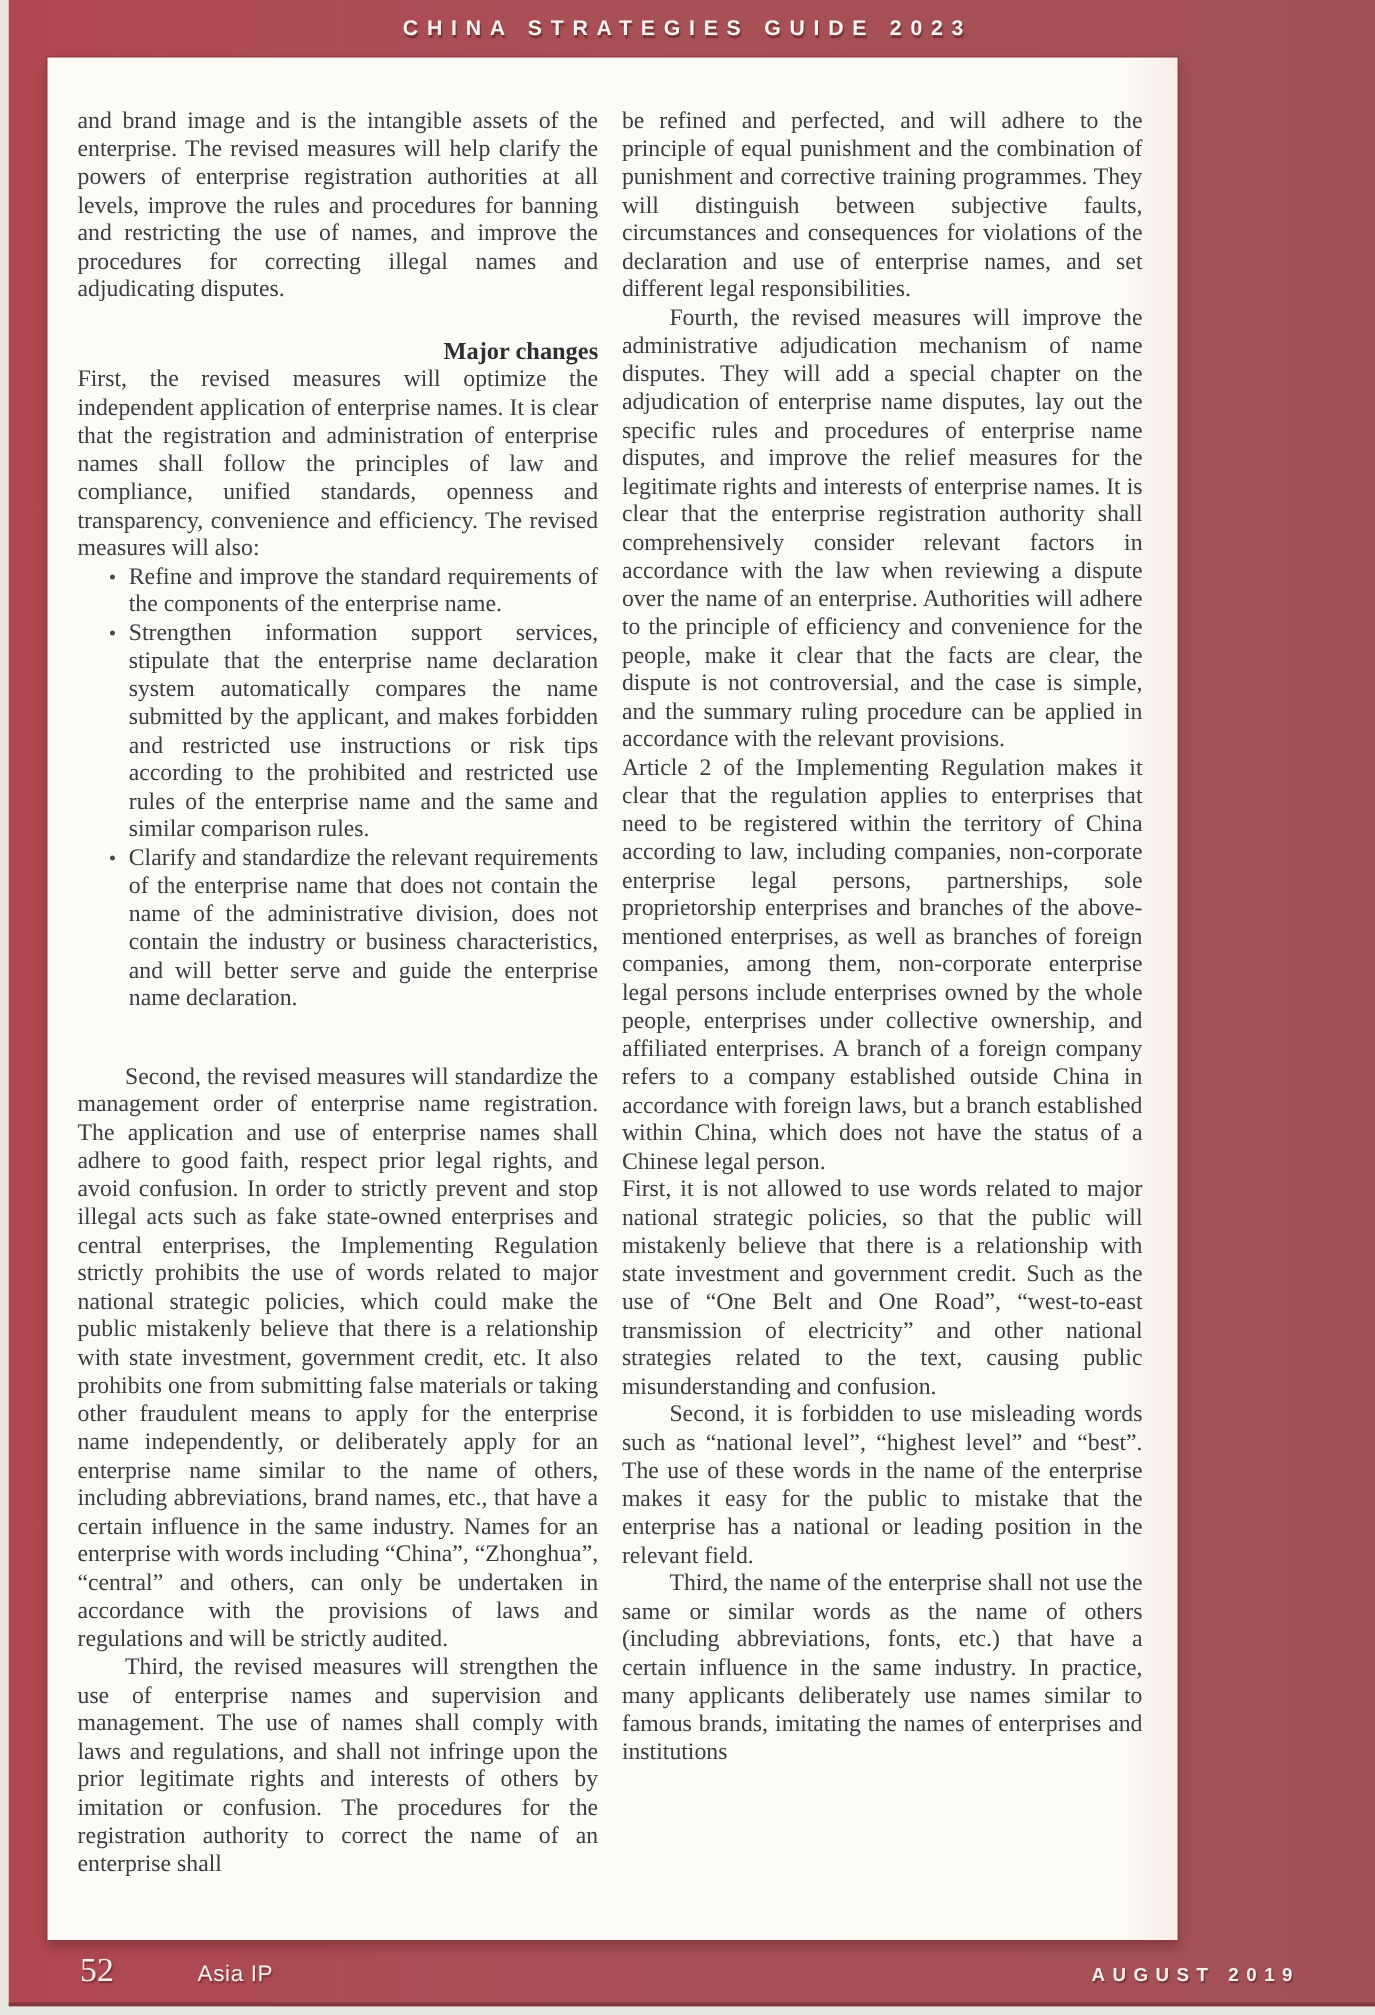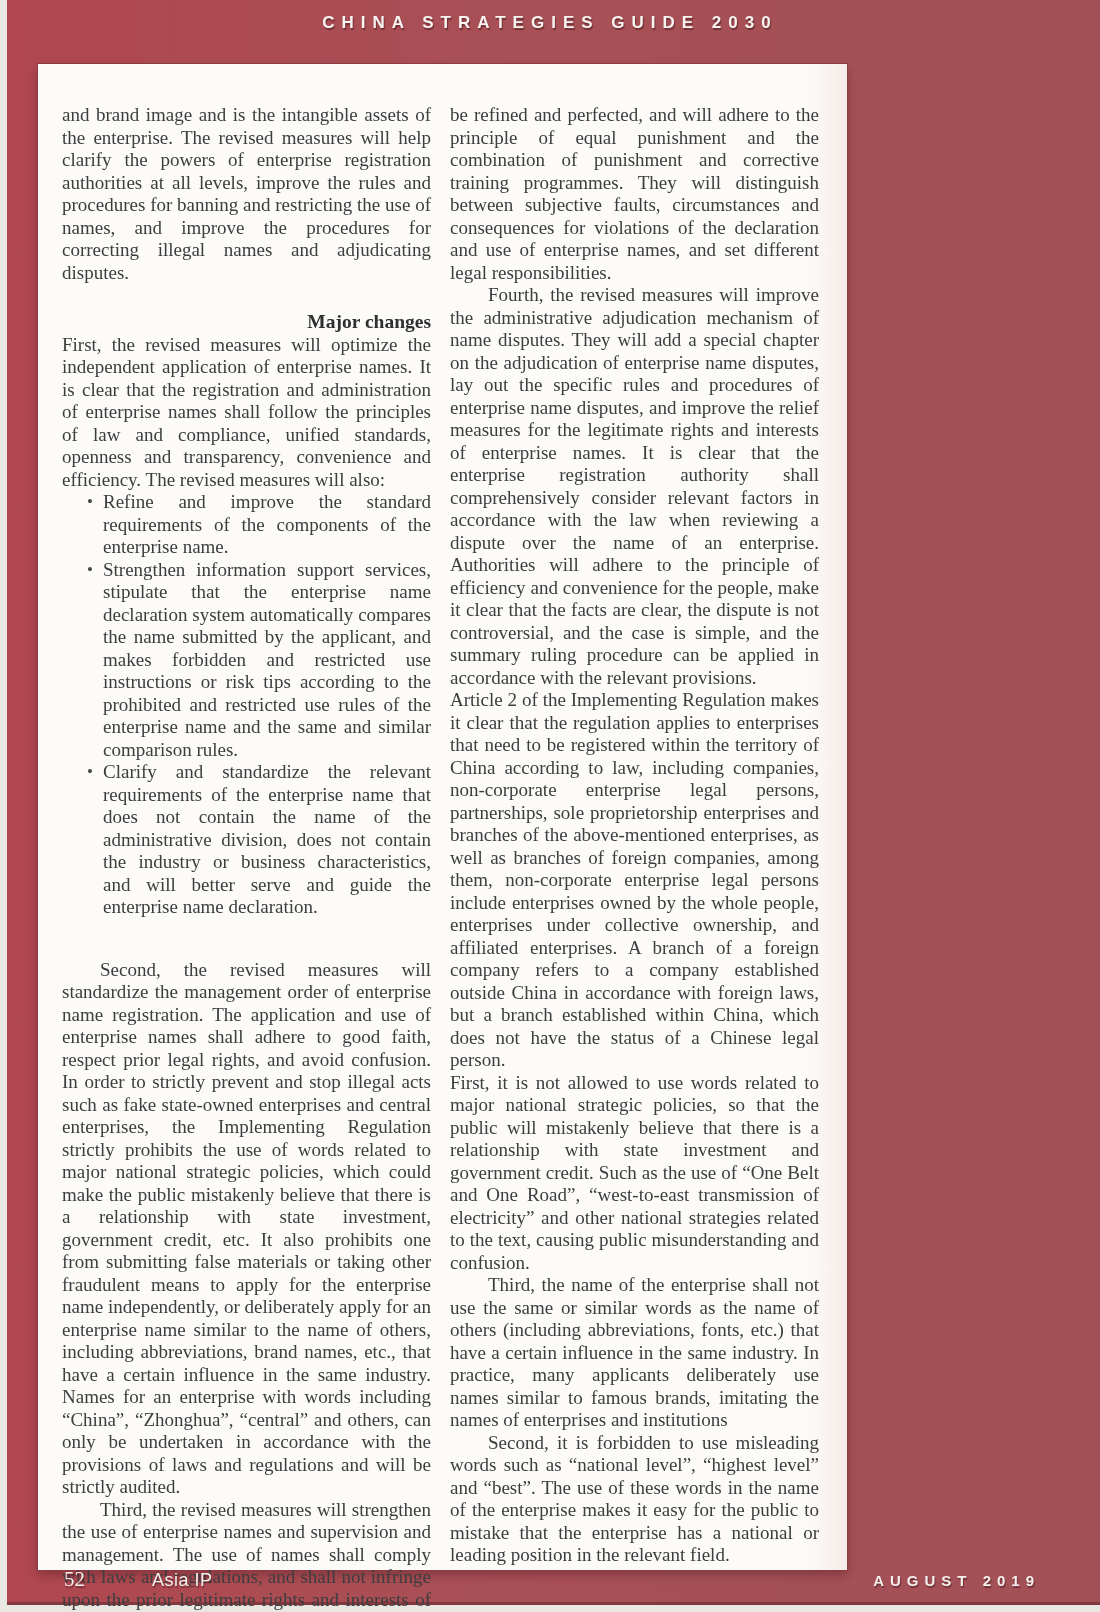--- a/index.html
+++ b/index.html
@@ -35,22 +35,22 @@
     font-weight: bold;
     font-size: 17px;
     letter-spacing: 7px;
     color: #f7f4f1;
     text-shadow: 1px 2px 1px rgba(70, 22, 26, 0.55);
     white-space: nowrap;
   }
   .page {
     position: absolute;
     left: 38px;
-    top: 64px;
-    width: 809px;
+    top: 46px;
+    width: 904px;
     height: 1506px;
     background: linear-gradient(90deg, #fcfbf8 0%, #fcfbf8 95%, #f6ece9 100%);
     box-shadow: 0 0 0 1px #8d3c42, 0 5px 9px rgba(60, 18, 22, 0.35);
     box-sizing: border-box;
     padding: 40px 28px 0 24px;
   }
   .columns {
     display: flex;
     gap: 19px;
   }
@@ -97,21 +97,21 @@
     left: 38px;
     right: 38px;
     bottom: 20px;
     display: flex;
     align-items: baseline;
     color: #f3efec;
     text-shadow: 1px 1.5px 1px rgba(70, 22, 26, 0.5);
   }
   .footer-page-num {
     font-family: "Liberation Serif", serif;
-    font-size: 21px;
+    font-size: 27px;
     margin-left: 26px;
   }
   .footer-magazine {
     font-family: "Liberation Sans", sans-serif;
     font-size: 18px;
     margin-left: 67px;
     letter-spacing: 0.5px;
   }
   .footer-issue {
     margin-left: auto;
@@ -120,21 +120,21 @@
     font-weight: bold;
     font-size: 15px;
     letter-spacing: 6px;
   }
 </style>
 </head>
 <body>
 
 <div class="frame"></div>
 
-<div class="banner-title">CHINA STRATEGIES GUIDE 2030</div>
+<div class="banner-title">CHINA STRATEGIES GUIDE 2023</div>
 
 <div class="page">
   <div class="columns">
 
     <div class="col">
       <p class="para">and brand image and is the intangible assets of the enterprise. The revised measures will help clarify the powers of enterprise registration authorities at all levels, improve the rules and procedures for banning and restricting the use of names, and improve the procedures for correcting illegal names and adjudicating disputes.</p>
       <h3 class="sec-heading first">Major changes</h3>
       <p class="para">First, the revised measures will optimize the independent application of enterprise names. It is clear that the registration and administration of enterprise names shall follow the principles of law and compliance, unified standards, openness and transparency, convenience and efficiency. The revised measures will also:</p>
       <ul class="bullet-list">
         <li>Refine and improve the standard requirements of the components of the enterprise name.</li>
@@ -143,22 +143,22 @@
       </ul>
       <p class="para indent gap-before">Second, the revised measures will standardize the management order of enterprise name registration. The application and use of enterprise names shall adhere to good faith, respect prior legal rights, and avoid confusion. In order to strictly prevent and stop illegal acts such as fake state-owned enterprises and central enterprises, the Implementing Regulation strictly prohibits the use of words related to major national strategic policies, which could make the public mistakenly believe that there is a relationship with state investment, government credit, etc. It also prohibits one from submitting false materials or taking other fraudulent means to apply for the enterprise name independently, or deliberately apply for an enterprise name similar to the name of others, including abbreviations, brand names, etc., that have a certain influence in the same industry. Names for an enterprise with words including “China”, “Zhonghua”, “central” and others, can only be undertaken in accordance with the provisions of laws and regulations and will be strictly audited.</p>
       <p class="para indent">Third, the revised measures will strengthen the use of enterprise names and supervision and management. The use of names shall comply with laws and regulations, and shall not infringe upon the prior legitimate rights and interests of others by imitation or confusion. The procedures for the registration authority to correct the name of an enterprise shall</p>
     </div>
 
     <div class="col">
       <p class="para">be refined and perfected, and will adhere to the principle of equal punishment and the combination of punishment and corrective training programmes. They will distinguish between subjective faults, circumstances and consequences for violations of the declaration and use of enterprise names, and set different legal responsibilities.</p>
       <p class="para indent">Fourth, the revised measures will improve the administrative adjudication mechanism of name disputes. They will add a special chapter on the adjudication of enterprise name disputes, lay out the specific rules and procedures of enterprise name disputes, and improve the relief measures for the legitimate rights and interests of enterprise names. It is clear that the enterprise registration authority shall comprehensively consider relevant factors in accordance with the law when reviewing a dispute over the name of an enterprise. Authorities will adhere to the principle of efficiency and convenience for the people, make it clear that the facts are clear, the dispute is not controversial, and the case is simple, and the summary ruling procedure can be applied in accordance with the relevant provisions.</p>
       <p class="para">Article 2 of the Implementing Regulation makes it clear that the regulation applies to enterprises that need to be registered within the territory of China according to law, including companies, non-corporate enterprise legal persons, partnerships, sole proprietorship enterprises and branches of the above-mentioned enterprises, as well as branches of foreign companies, among them, non-corporate enterprise legal persons include enterprises owned by the whole people, enterprises under collective ownership, and affiliated enterprises. A branch of a foreign company refers to a company established outside China in accordance with foreign laws, but a branch established within China, which does not have the status of a Chinese legal person.</p>
       <p class="para">First, it is not allowed to use words related to major national strategic policies, so that the public will mistakenly believe that there is a relationship with state investment and government credit. Such as the use of “One Belt and One Road”, “west-to-east transmission of electricity” and other national strategies related to the text, causing public misunderstanding and confusion.</p>
+      <p class="para indent">Second, it is forbidden to use misleading words such as “national level”, “highest level” and “best”. The use of these words in the name of the enterprise makes it easy for the public to mistake that the enterprise has a national or leading position in the relevant field.</p>
       <p class="para indent">Third, the name of the enterprise shall not use the same or similar words as the name of others (including abbreviations, fonts, etc.) that have a certain influence in the same industry. In practice, many applicants deliberately use names similar to famous brands, imitating the names of enterprises and institutions</p>
-      <p class="para indent">Second, it is forbidden to use misleading words such as “national level”, “highest level” and “best”. The use of these words in the name of the enterprise makes it easy for the public to mistake that the enterprise has a national or leading position in the relevant field.</p>
     </div>
 
   </div>
 </div>
 
 <div class="footer-row">
   <span class="footer-page-num">52</span>
   <span class="footer-magazine">Asia IP</span>
   <span class="footer-issue">AUGUST 2019</span>
 </div>

